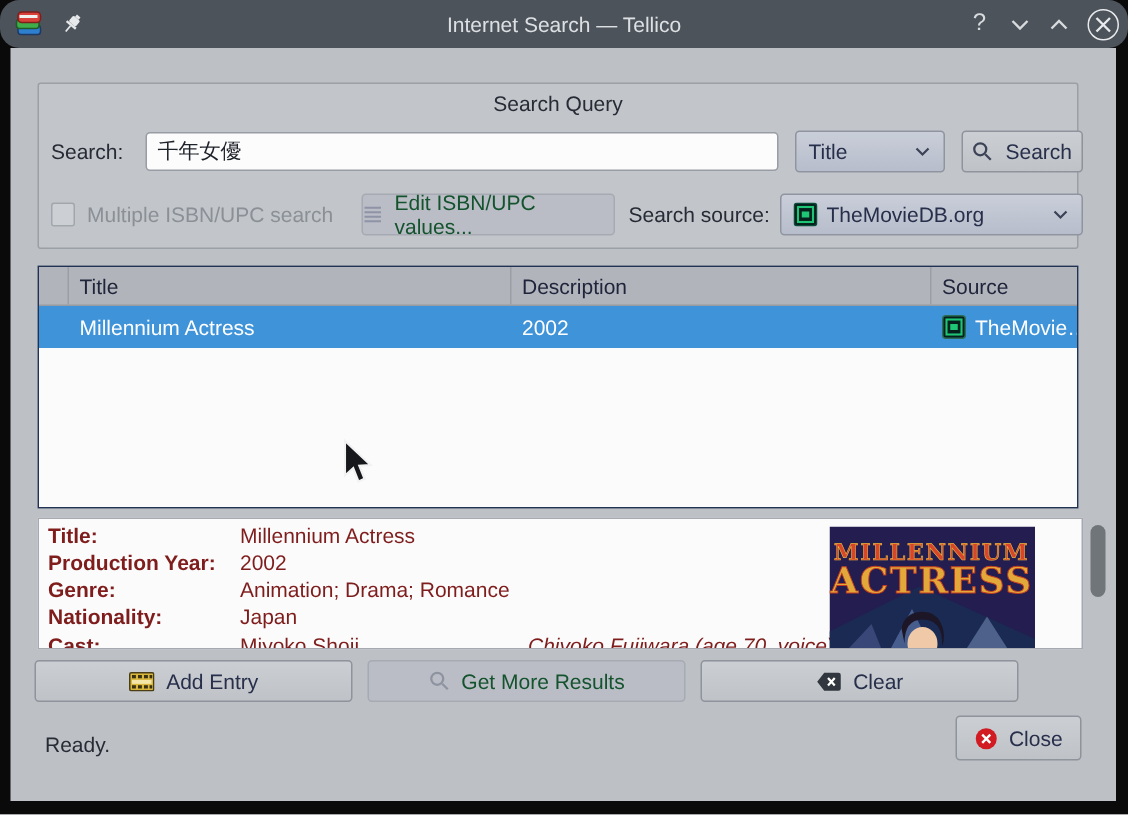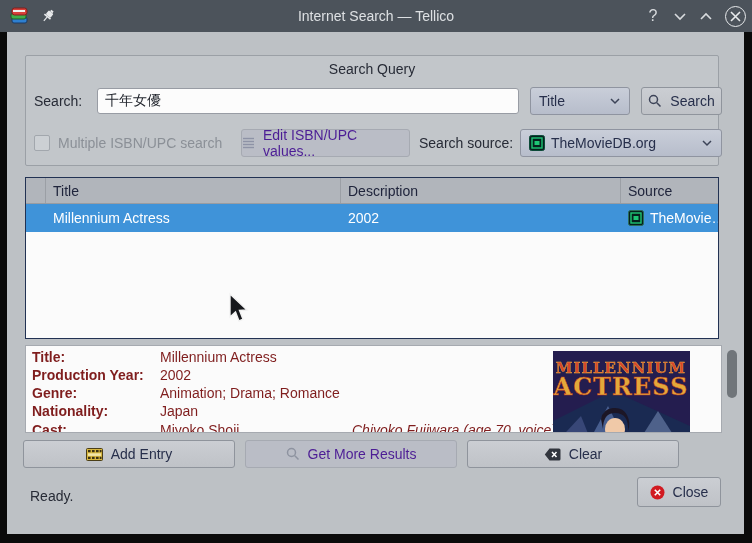--- a/index.html
+++ b/index.html
@@ -1,20 +1,20 @@
 <!DOCTYPE html>
 <html><head>
 <meta charset="utf-8">
 <style>
   * { margin:0; padding:0; box-sizing:border-box; }
   body { width:752px; height:543px; font-family:"Liberation Sans","DejaVu Sans",sans-serif; }
   .window { position:relative; width:752px; height:543px; background:#0a0a0a; overflow:hidden; }
 
   
-  .titlebar { position:absolute; left:0; top:0; width:752px; height:32px; background:#4c535b; display:flex; align-items:center; }
+  .titlebar { position:absolute; left:0; top:0; width:752px; height:32px; background:#4c535b; display:flex; align-items:center;border-radius:13px; }
   .tb-title { position:absolute; left:0; right:0; text-align:center; color:#dde0e3; font-size:14px; }
   .tb-left { position:absolute; left:8px; top:0; height:32px; display:flex; align-items:center; gap:10px; z-index:2; }
   .tb-right { position:absolute; right:6px; top:0; height:32px; display:flex; align-items:center; gap:12px; z-index:2; }
   .tb-help { color:#d8dbde; font-size:16px; width:16px; text-align:center; cursor:default; }
   .tb-circle { width:21px; height:21px; border:1.5px solid #e8eaec; border-radius:50%; display:flex; align-items:center; justify-content:center; }
 
   
   .dialog { position:absolute; left:7px; top:32px; width:737px; height:502px; background:#bdc1c5; }
 
   
@@ -23,21 +23,21 @@
   .row1 { position:absolute; left:8px; top:31px; right:8px; height:28px; display:flex; align-items:center; }
   .lbl { color:#272b36; font-size:14px; }
   .search-input { position:absolute; left:63px; top:1px; width:422px; height:26px; background:#fcfcfc; border:1px solid #989ca4; border-radius:3px; font-size:14px; color:#1d2129; padding:0 7px; font-family:"Liberation Sans","DejaVu Sans",sans-serif; }
   .combo { height:28px; border:1px solid #8f94a0; border-radius:3px; background:linear-gradient(#c9ced9,#b7bdcb); display:flex; align-items:center; color:#272f4b; font-size:14px; padding:0 8px; }
   .combo-title { position:absolute; left:496px; top:0; width:100px; justify-content:space-between; }
   .btn { height:28px; border:1px solid #8f949c; border-radius:3px; background:linear-gradient(#cbced3,#bfc2c7); display:flex; align-items:center; justify-content:center; gap:8px; color:#272f4b; font-size:14px; }
   .search-btn { position:absolute; left:607px; top:0; width:81px; }
   .row2 { position:absolute; left:8px; top:73px; right:8px; height:28px; display:flex; align-items:center; }
   .checkbox { width:16px; height:16px; background:#ccd0d4; border:1px solid #a2a7ad; border-radius:2px; margin-right:8px; }
   .disabled-lbl { color:#8b9097; font-size:14px; }
-  .btn-disabled { border:1px solid #a6aab2; background:#babdc6; color:#4c1d95; }
+  .btn-disabled { border:1px solid #a6aab2; background:#babdc6; color:#14532d; }
   .edit-isbn-btn { position:absolute; left:207px; top:0; width:169px; }
   .src-lbl { position:absolute; left:385px; top:6px; }
   .combo-source { position:absolute; left:486px; top:0; width:202px; justify-content:flex-start; gap:6px; }
   .combo-chev { margin-left:auto; }
 
   
   .rtable { position:absolute; left:18px; top:145px; width:694px; height:162px; border:1px solid #223253; background:#fbfbfb; overflow:hidden; }
   .thead { position:absolute; left:0; top:0; width:100%; height:26px; background:#b1b5bb; border-bottom:1px solid #989ca2; display:flex; color:#20253c; font-size:14px; }
   .th { display:flex; align-items:center; padding-left:7px; border-right:1px solid #9b9fa5; }
   .th:last-child { border-right:none; }

